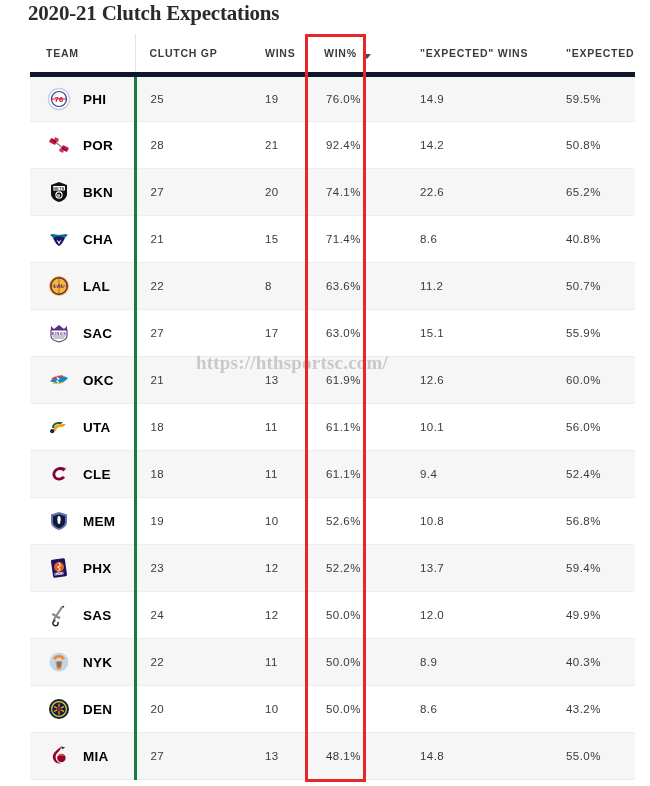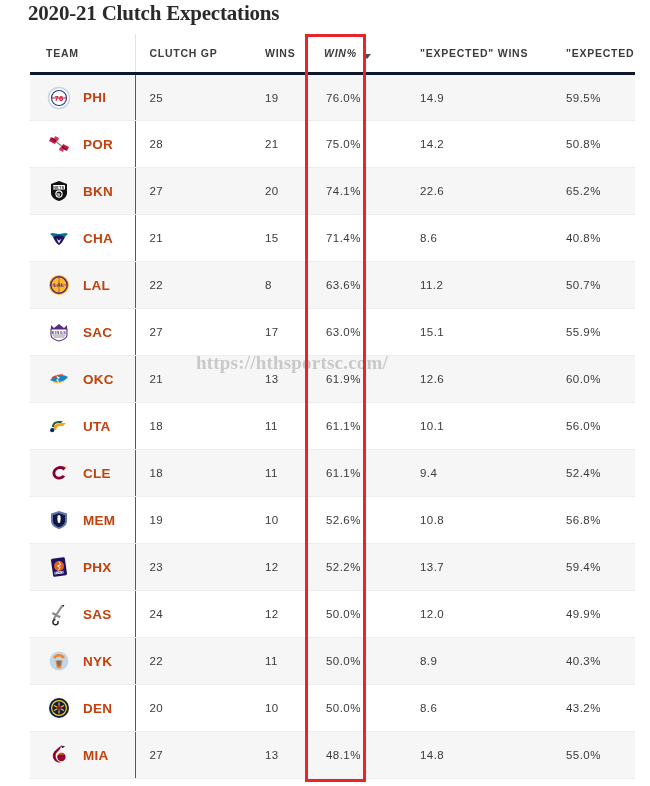--- a/index.html
+++ b/index.html
@@ -57,26 +57,26 @@
   thead th {
     height: 38px;
     padding: 0;
     vertical-align: middle;
     text-align: left;
     font-size: 10.5px;
     font-weight: 700;
     letter-spacing: 0.75px;
     color: #3b3b3b;
     background: #ffffff;
-    border-bottom: 3px solid #0f172a;
+    border-bottom: 5px solid #0f172a;
     white-space: nowrap;
   }
   thead th .hd { padding-left: 14px; display: inline-block; }
   thead th.team-head .hd { padding-left: 16px; }
-  thead th.sorted .hd { padding-left: 12px; font-style: italic; }
+  thead th.sorted .hd { padding-left: 12px; }
   thead th.divider { border-left: 1px solid #e3e3e3; }
 
   .sort-caret {
     display: inline-block;
     width: 0; height: 0;
     margin-left: 6px;
     position: relative;
     top: 2px;
     border-left: 4.5px solid transparent;
     border-right: 4.5px solid transparent;
@@ -89,40 +89,40 @@
   tbody td {
     padding: 0;
     vertical-align: middle;
     color: #3a3a3a;
     font-size: 11.5px;
     letter-spacing: 0.45px;
     border-bottom: 1px solid #ededed;
     white-space: nowrap;
   }
   tbody td .cell { padding-left: 14px; display: block; }
-  tbody td.team-cell { border-right: 1px solid #15803d; }
+  tbody td.team-cell { border-right: 3px solid #15803d; }
 
   .team-cell .team-inner {
     display: flex;
     align-items: center;
     padding-left: 16px;
   }
   .team-logo {
     width: 26px; height: 26px;
     flex: 0 0 26px;
     display: flex;
     align-items: center;
     justify-content: center;
     margin-right: 11px;
   }
   .team-logo svg { display: block; }
   .team-abbr {
     font-size: 13.5px;
     font-weight: 700;
-    color: #c2410c;
+    color: #000000;
     letter-spacing: 0.2px;
   }
 
   
   .red-box {
     position: absolute;
     left: 305px;
     top: 34px;
     width: 61px;
     height: 748px;
@@ -232,21 +232,21 @@
               <span class="team-abbr">POR</span>
             </div>
           </td>
           <td>
             <span class="cell">28</span>
           </td>
           <td>
             <span class="cell">21</span>
           </td>
           <td>
-            <span class="cell">75.0%</span>
+            <span class="cell">92.4%</span>
           </td>
           <td>
             <span class="cell">14.2</span>
           </td>
           <td>
             <span class="cell">50.8%</span>
           </td>
         </tr>
         <tr class="odd">
           <td class="team-cell">

